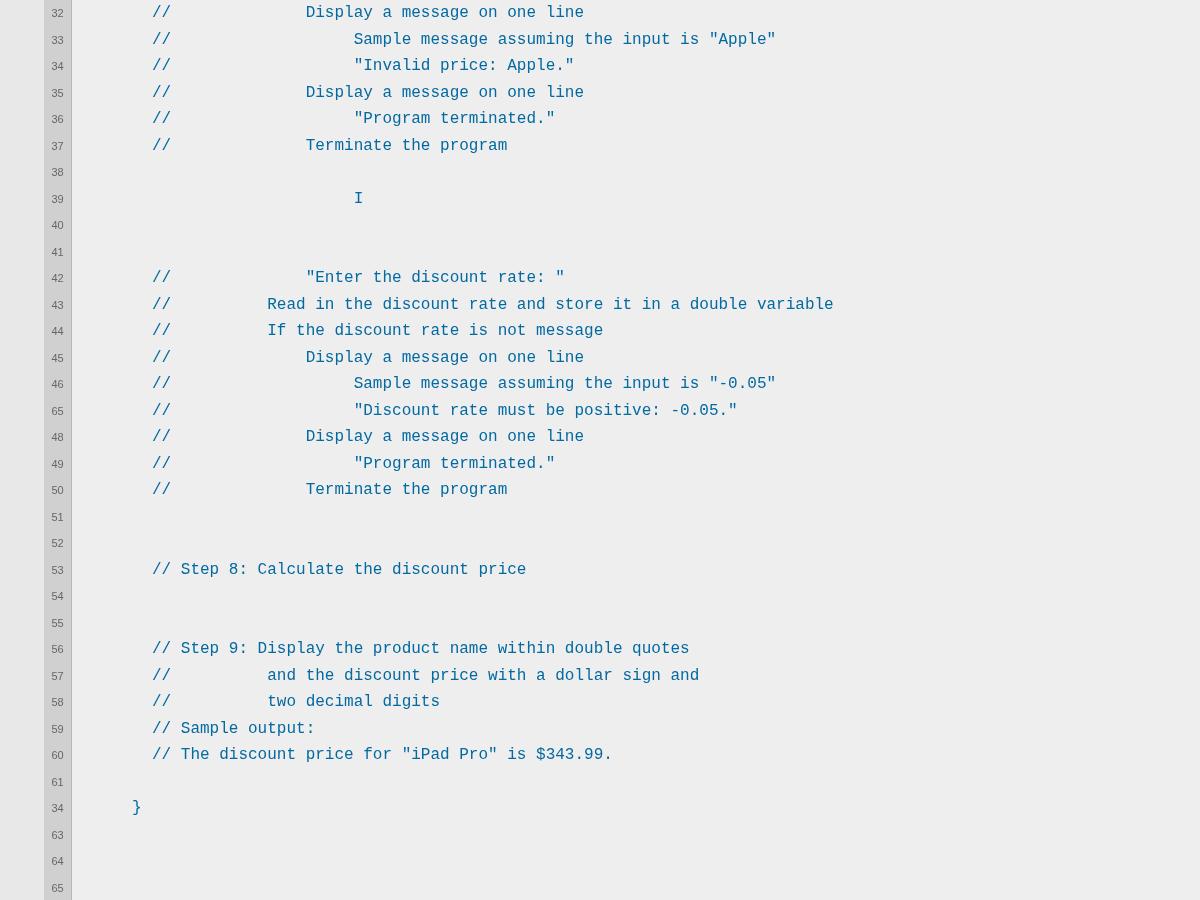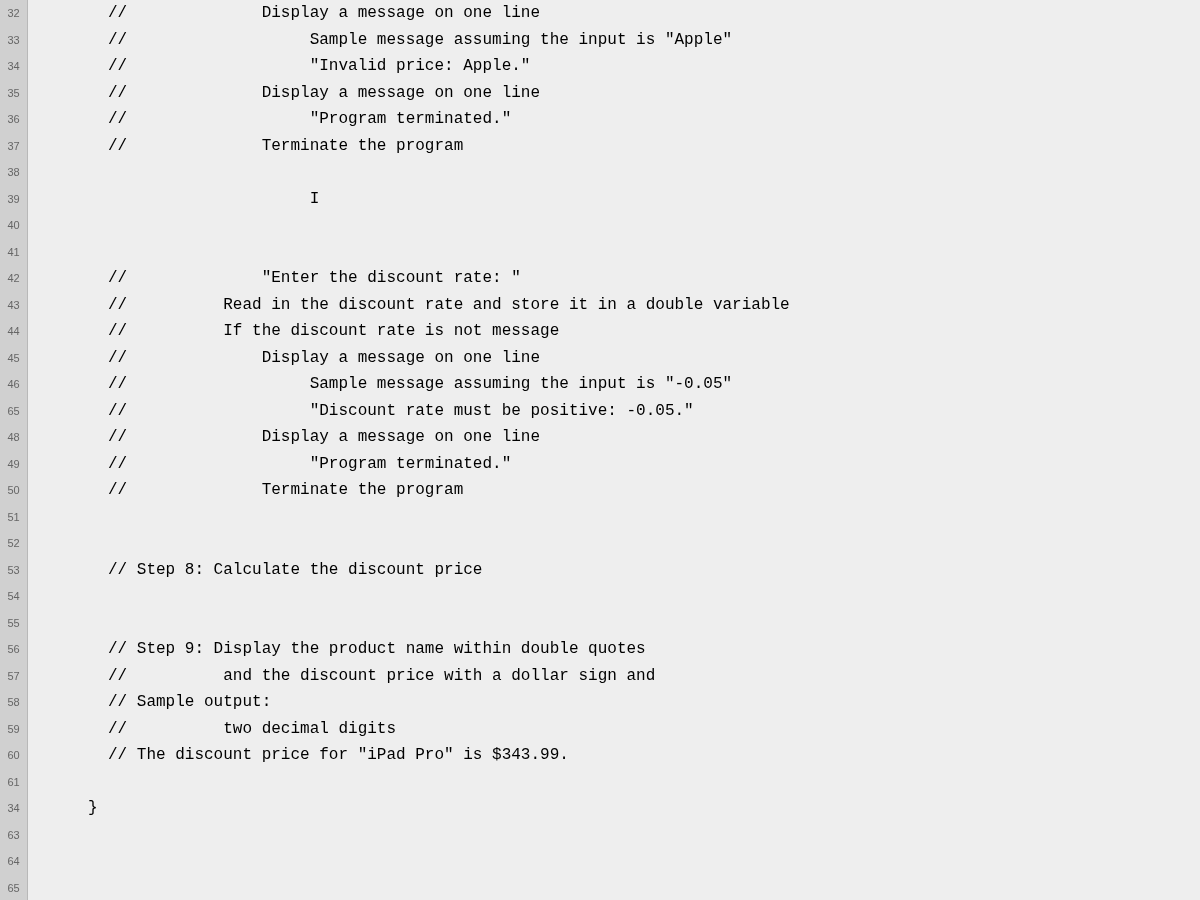--- a/index.html
+++ b/index.html
@@ -11,40 +11,41 @@
       display: flex;
       width: 1200px;
       height: 900px;
       overflow: hidden;
     }
     .gutter {
       background: #d0d0d0;
       width: 28px;
       flex-shrink: 0;
       border-right: 1px solid #b8b8b8;
+      margin-left: 44px;
     }
     .line-number {
       height: 26.5px;
       line-height: 26.5px;
       font-size: 11px;
       color: #666;
       text-align: center;
       font-family: Arial, sans-serif;
     }
     .code-area {
       flex: 1;
       padding-left: 0;
       background: #eeeeee;
       overflow: hidden;
     }
     .code-line {
       height: 26.5px;
       line-height: 26.5px;
       white-space: pre;
-      color: #000000;
+      color: #0369a1;
       padding-left: 80px;
     }
   </style>
 </head>
 <body>
 
 <div class="gutter" id="gutter">
     <div class="line-number">32</div>
     <div class="line-number">33</div>
     <div class="line-number">34</div>
@@ -100,18 +101,18 @@
     <div class="code-line">//              Display a message on one line</div>
     <div class="code-line">//                   "Program terminated."</div>
     <div class="code-line">//              Terminate the program</div>
     <div class="code-line"></div>
     <div class="code-line"></div>
     <div class="code-line">// Step 8: Calculate the discount price</div>
     <div class="code-line"></div>
     <div class="code-line"></div>
     <div class="code-line">// Step 9: Display the product name within double quotes</div>
     <div class="code-line">//          and the discount price with a dollar sign and</div>
+    <div class="code-line">//          two decimal digits</div>
     <div class="code-line">// Sample output:</div>
-    <div class="code-line">//          two decimal digits</div>
     <div class="code-line">// The discount price for "iPad Pro" is $343.99.</div>
     <div class="code-line"></div>
     <div class="code-line" style="padding-left: 60px;">}</div>
   </div>
 
 </body></html>

